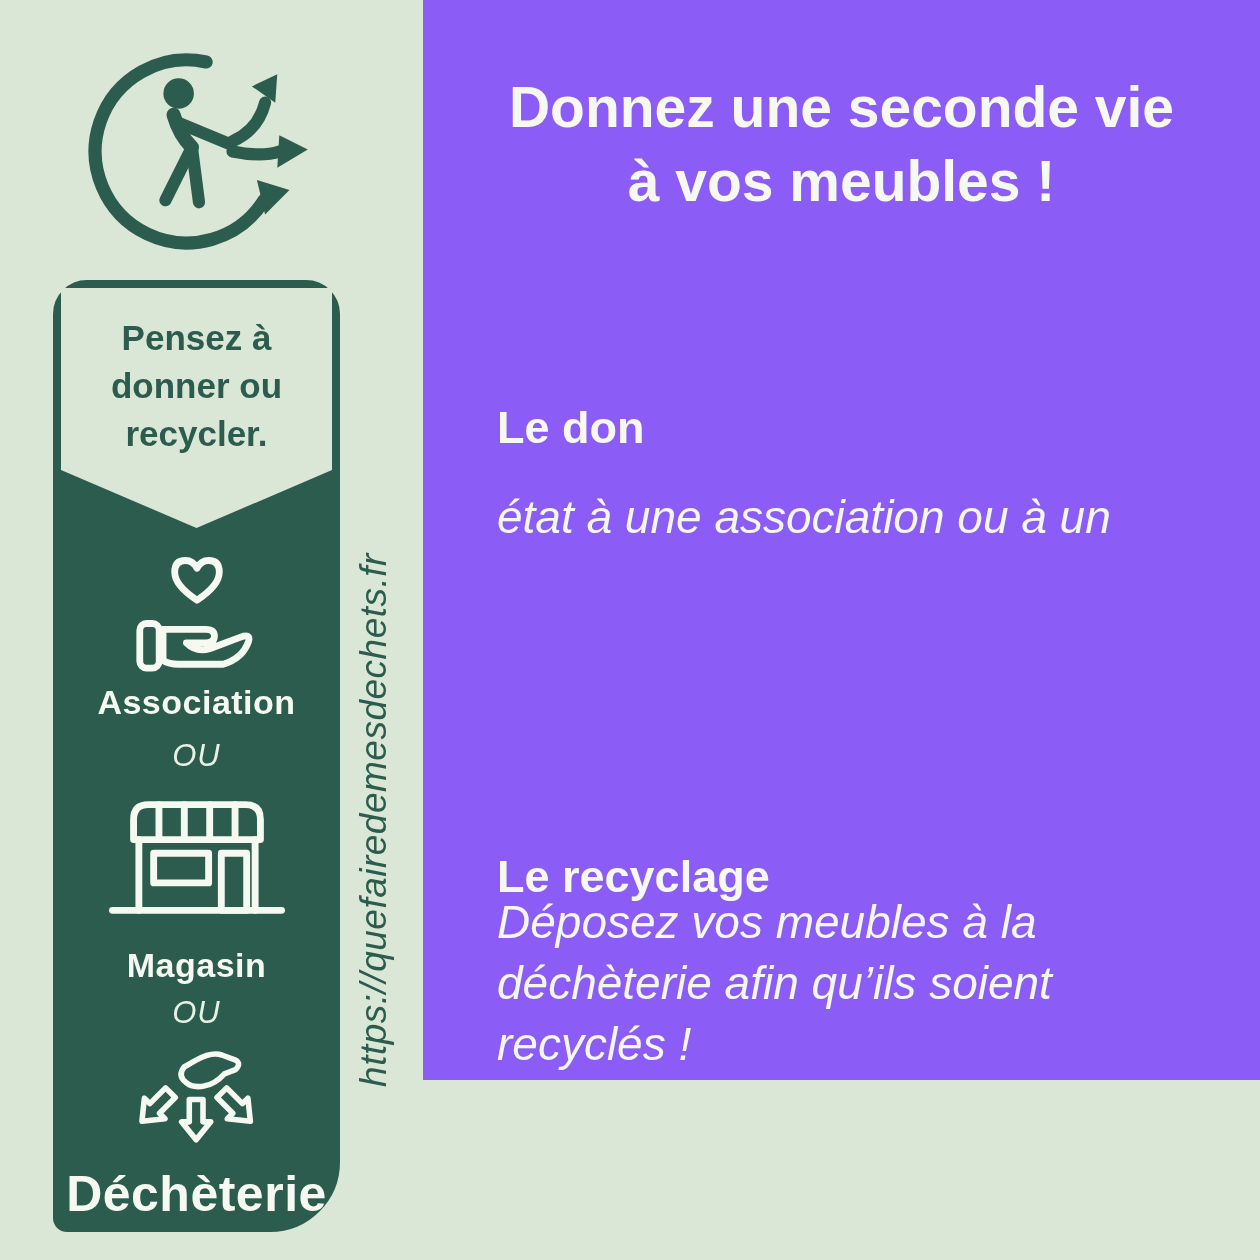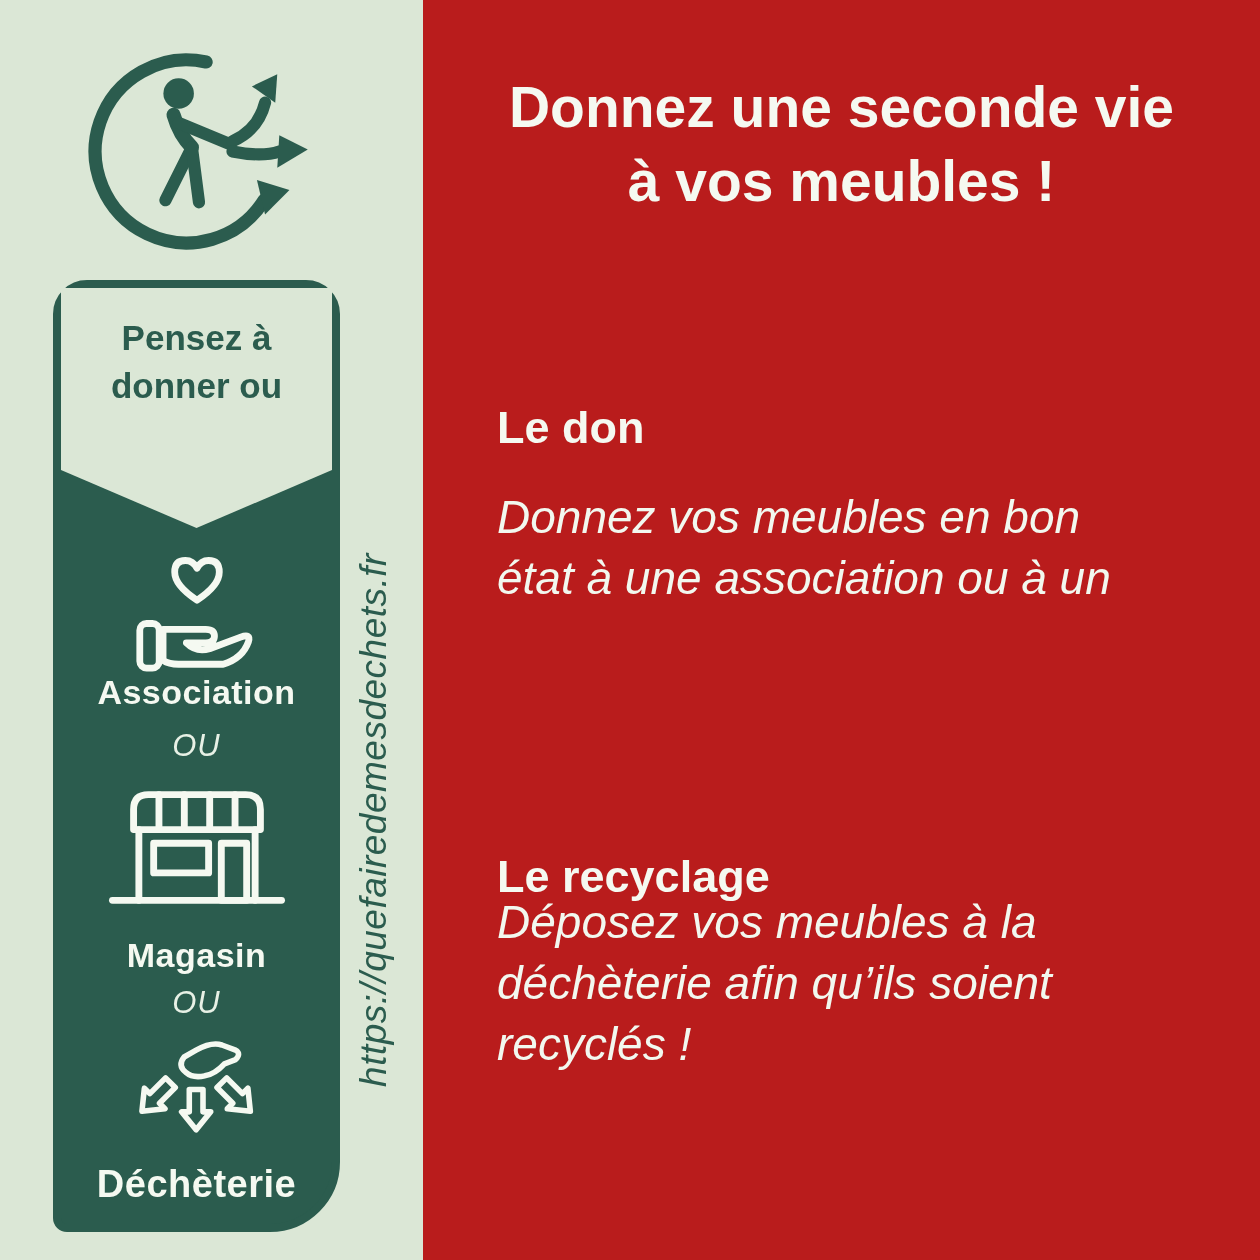--- a/index.html
+++ b/index.html
@@ -20,32 +20,32 @@
   .pledge-header{
     width:100%;height:240px;background:#dbe7d6;flex:none;
     clip-path:polygon(0 0,100% 0,100% calc(100% - 58px),50% 100%,0 calc(100% - 58px));
     box-sizing:border-box;padding-top:26px;
   }
   .pledge-header .banner-line{
     text-align:center;color:#2b5c4e;font-size:35px;font-weight:bold;line-height:48px;
   }
   .opt-icon{flex:none;}
   .opt-label{color:#f5f9f1;font-weight:bold;font-size:34px;line-height:40px;letter-spacing:.5px;}
-  .opt-label.big{font-size:38px;line-height:46px;}
+  .opt-label.big{font-size:50px;line-height:46px;}
   .opt-sep{color:#e8f1e6;font-size:31px;line-height:28px;font-style:italic;letter-spacing:1px;}
-  .m16{margin-top:16px}.m10{}.m20{margin-top:20px}.m22{margin-top:22px}
+  .m16{margin-top:16px}.m10{margin-top:10px}.m20{margin-top:20px}.m22{margin-top:22px}
   .m12{margin-top:23px}.m14{margin-top:14px}.m8{margin-top:8px}
   .url-vertical{
     position:absolute;left:44px;top:798px;width:660px;height:44px;
     transform:rotate(-90deg);
     color:#2b5c4e;font-size:37px;font-style:italic;font-weight:500;
     text-align:center;line-height:44px;letter-spacing:.5px;
   }
   
-  .right-panel{position:absolute;left:423px;top:0;width:837px;height:1260px;background:#b91c1c;}
+  .right-panel{position:absolute;left:423px;top:0;width:837px;height:1080px;background:#8b5cf6;}
   .page-title{position:absolute;left:0;top:70px;width:100%;text-align:center;
     color:#f5f9f1;font-size:57px;font-weight:bold;line-height:74px;}
   .section-heading{position:absolute;left:74px;color:#f5f9f1;font-size:45px;font-weight:bold;line-height:50px;}
   .section-body{position:absolute;left:74px;color:#f2f8ef;font-size:46px;font-style:italic;line-height:61px;}
   .h1{top:403px}.b1{top:487px}.h2{top:852px}.b2{top:892px}
   svg{display:block}
 </style>
 </head>
 <body>
 
@@ -72,20 +72,21 @@
         <polygon points="171,40 196,28 194,56"></polygon>
         <polygon points="198,88 226,102 196,120"></polygon>
         <polygon points="176,132 208,142 184,166"></polygon>
       </g>
     </svg>
 
     <div class="pledge-card">
       <div class="pledge-header">
         <div class="banner-line">Pensez à</div>
         <div class="banner-line">donner ou</div>
+        <div class="banner-line">recycler.</div>
       </div>
 
       <svg class="opt-icon m16" width="150" height="128" viewBox="0 0 150 132">
         <g fill="none" stroke="#f5f9f1" stroke-width="7" stroke-linejoin="round" stroke-linecap="round">
           <path d="M75 58 Q52 43 52 29 Q52 17 63 17 Q71 17 75 25 Q79 17 87 17 Q98 17 98 29 Q98 43 75 58 Z"></path>
           <rect x="16" y="82" width="20" height="46" rx="7"></rect>
           <path d="M40 88 L84 88 Q93 88 93 95 Q93 102 84 102 L64 102 Q74 112 88 108 L120 96 Q131 92 128 101 Q122 118 102 124 L56 124 Q46 124 40 120 Z"></path>
         </g>
       </svg>
       <div class="opt-label m10">Association</div>
@@ -127,21 +128,20 @@
   </div>
 
   <div class="right-panel">
     <div class="page-title">
       <div>Donnez une seconde vie</div>
       <div>à vos meubles !</div>
     </div>
 
     <div class="section-heading h1">Le don</div>
     <div class="section-body b1">
-      <div>Donnez vos meubles en bon</div>
       <div>état à une association ou à un</div>
     </div>
 
     <div class="section-heading h2">Le recyclage</div>
     <div class="section-body b2">
       <div>Déposez vos meubles à la</div>
       <div>déchèterie afin qu’ils soient</div>
       <div>recyclés !</div>
     </div>
   </div>

